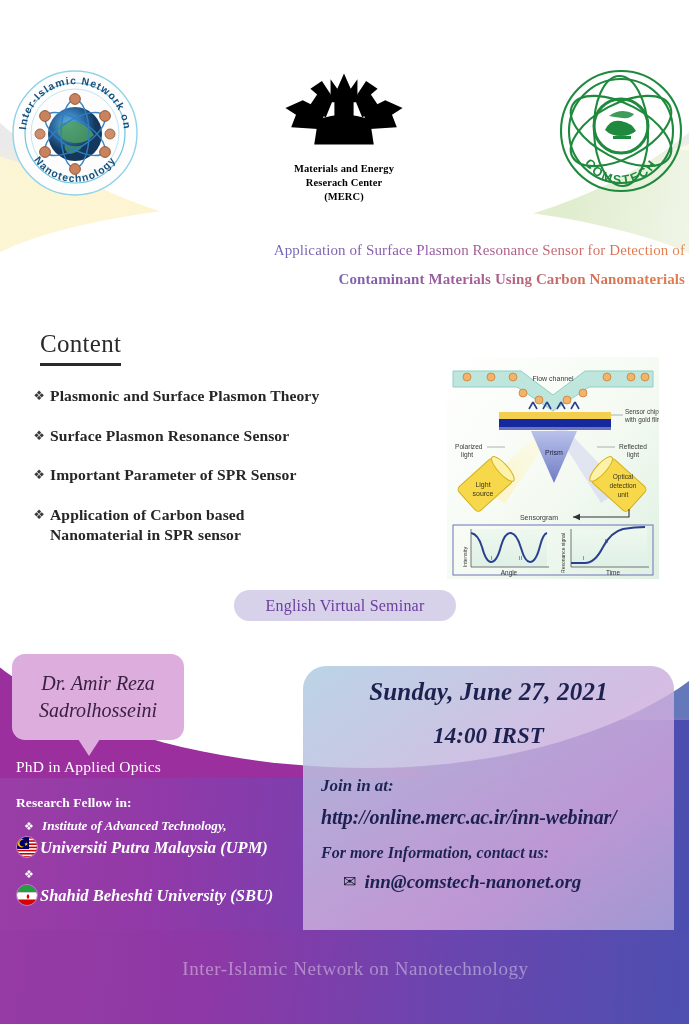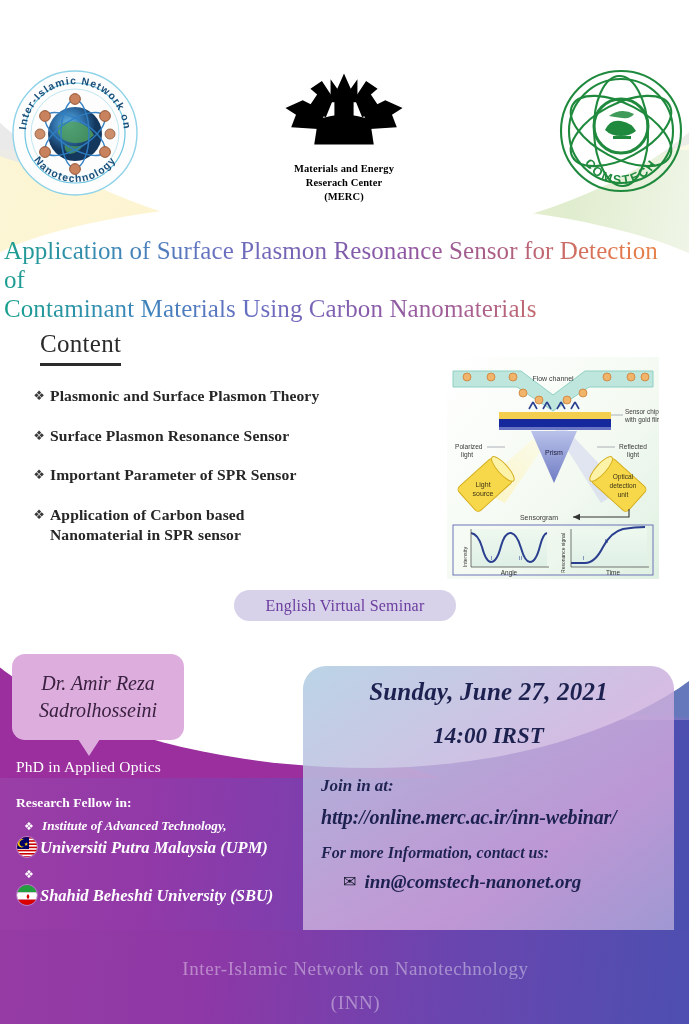--- a/index.html
+++ b/index.html
@@ -64,33 +64,33 @@
   }
 
   
   .logo-inn { position:absolute; left:10px; top:68px; width:130px; height:130px; }
   .logo-merc { position:absolute; left:258px; top:60px; width:172px; height:135px; text-align:center; }
   .merc-name { font-family:"Liberation Serif",serif; font-weight:bold; font-size:10.5px; color:#000; line-height:1.35; letter-spacing:.1px; margin-top:2px; }
   .logo-comstech { position:absolute; left:553px; top:64px; width:136px; height:134px; }
 
   
   .title {
-    position:absolute; left:4px; top:236px; width:665px;
-    text-align:left; font-size:25px; line-height:29px;
+    position:absolute; left:20px; top:236px; width:665px;
+    text-align:right; font-size:15px; line-height:29px;
     font-family:"Liberation Serif", serif; letter-spacing:.1px;
   }
   .title .l1, .title .l2 { display:block; }
   .grad1 {
     background:linear-gradient(90deg,#1a9e8f 0%,#3e86b8 17%,#6b6fc0 33%,#7b5fae 48%,#8e56a4 60%,#b0607f 76%,#e2764f 92%,#e8854a 100%);
     -webkit-background-clip:text; background-clip:text; color:transparent;
     -webkit-text-fill-color:transparent;
   }
   .grad2 {
     background:linear-gradient(90deg,#17a08e 0%,#3b86bb 20%,#6a6ec2 38%,#8a5aa8 56%,#a85f92 70%,#d8714f 88%,#e07c4c 100%);
-    -webkit-background-clip:text; background-clip:text; color:transparent;
+    -webkit-background-clip:text; background-clip:text; color:transparent;font-weight:bold;
     -webkit-text-fill-color:transparent;
   }
 
   
   .content-head {
     position:absolute; left:40px; top:330px;
     font-size:25px; color:#2b2b2b; font-family:"Liberation Serif",serif;
     padding-bottom:5px; border-bottom:3.5px solid #2b2b2b; letter-spacing:.3px;text-align:right;
   }
   .content-list { position:absolute; left:28px; top:386px; width:420px; }
@@ -457,16 +457,15 @@
     <div class="dt-more">For more Information, contact us:</div>
     <div class="dt-mailrow">
       <span class="dt-mailicon">✉</span>
       <span class="dt-mail">inn@comstech-nanonet.org</span>
     </div>
   </div>
 
   <div class="bg-bottom-fade"></div>
   <div class="footer">
     <div>Inter-Islamic Network on Nanotechnology</div>
-    <div>(INN)</div>
   </div>
 
 </div>
 
 </body></html>

